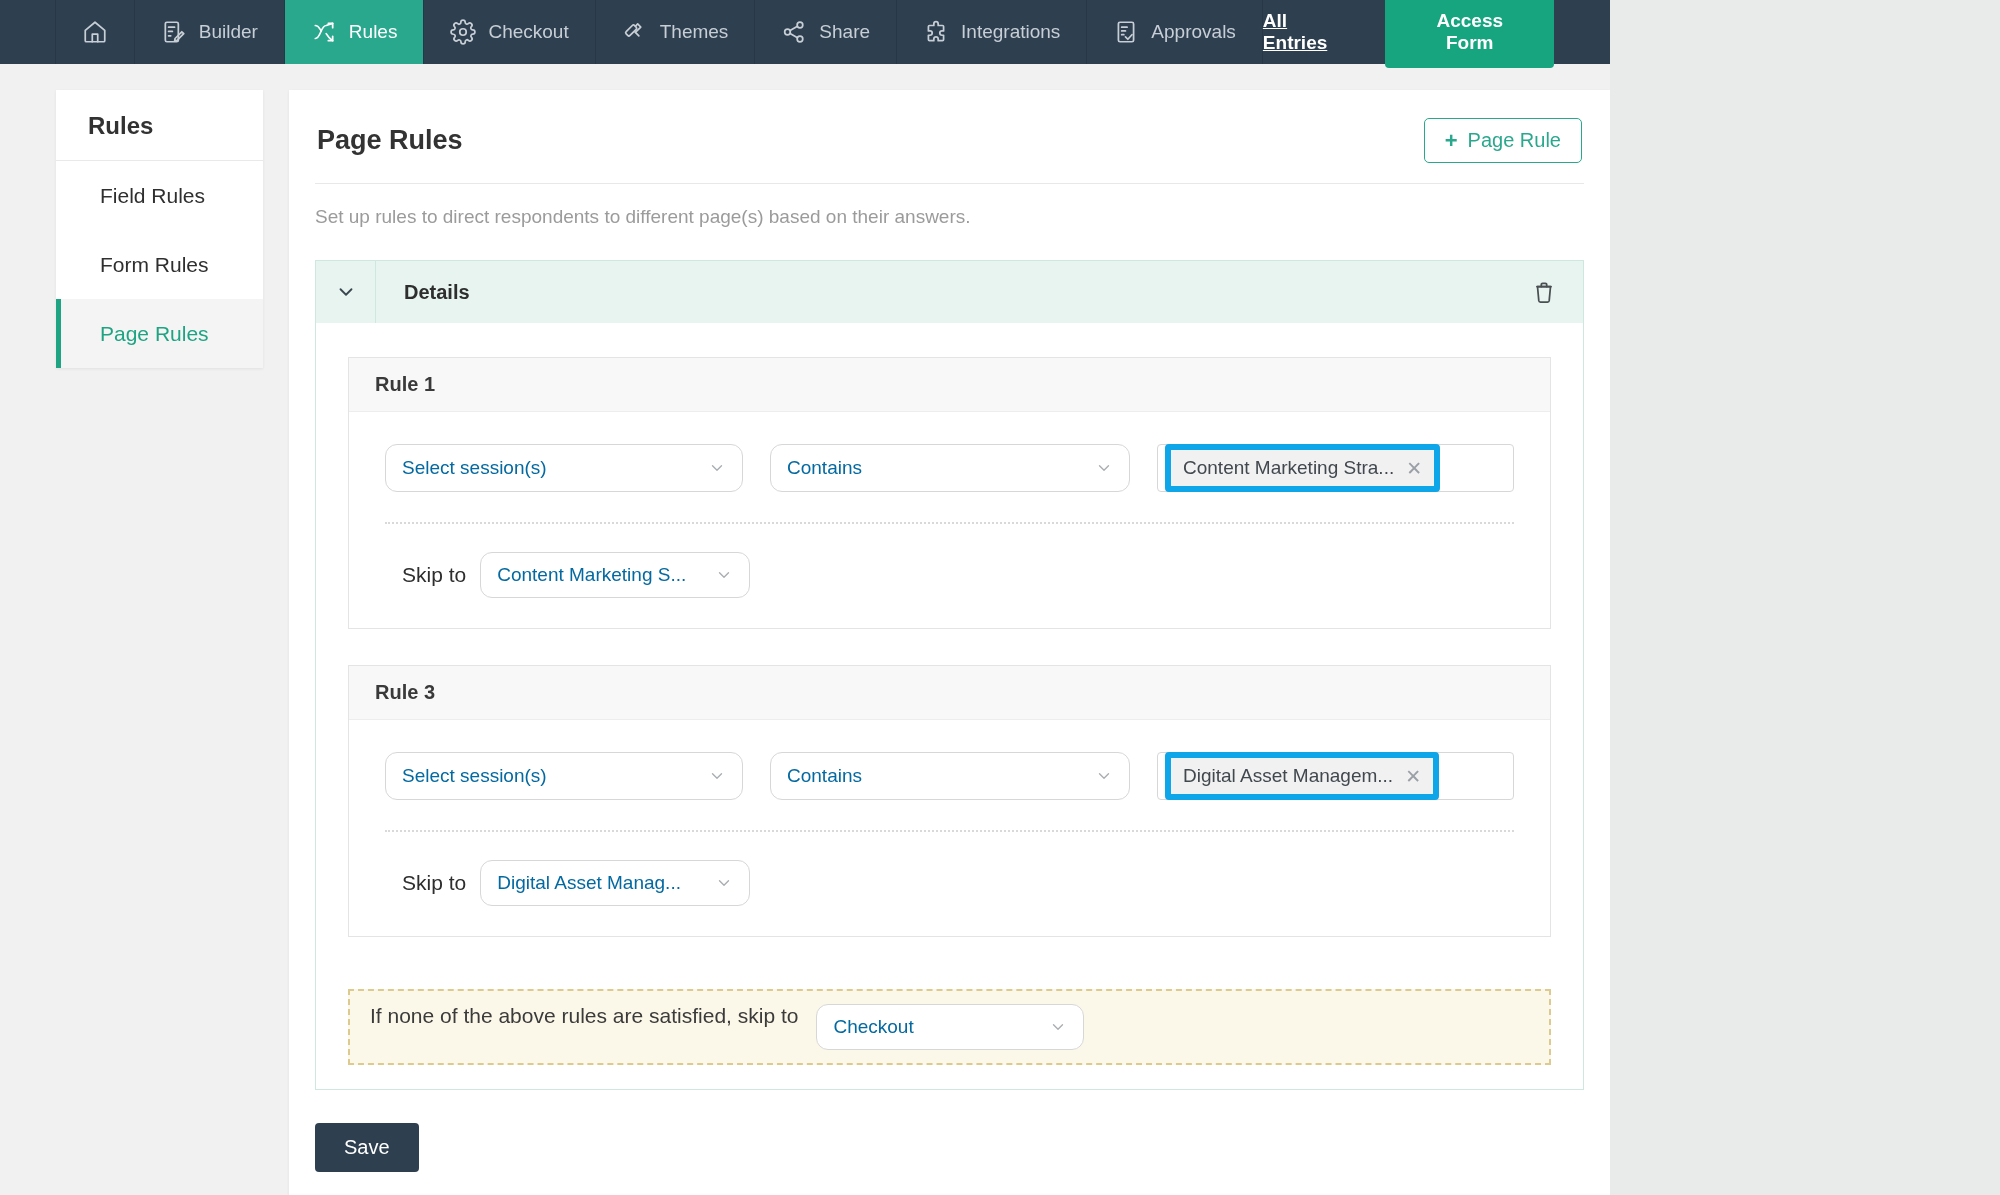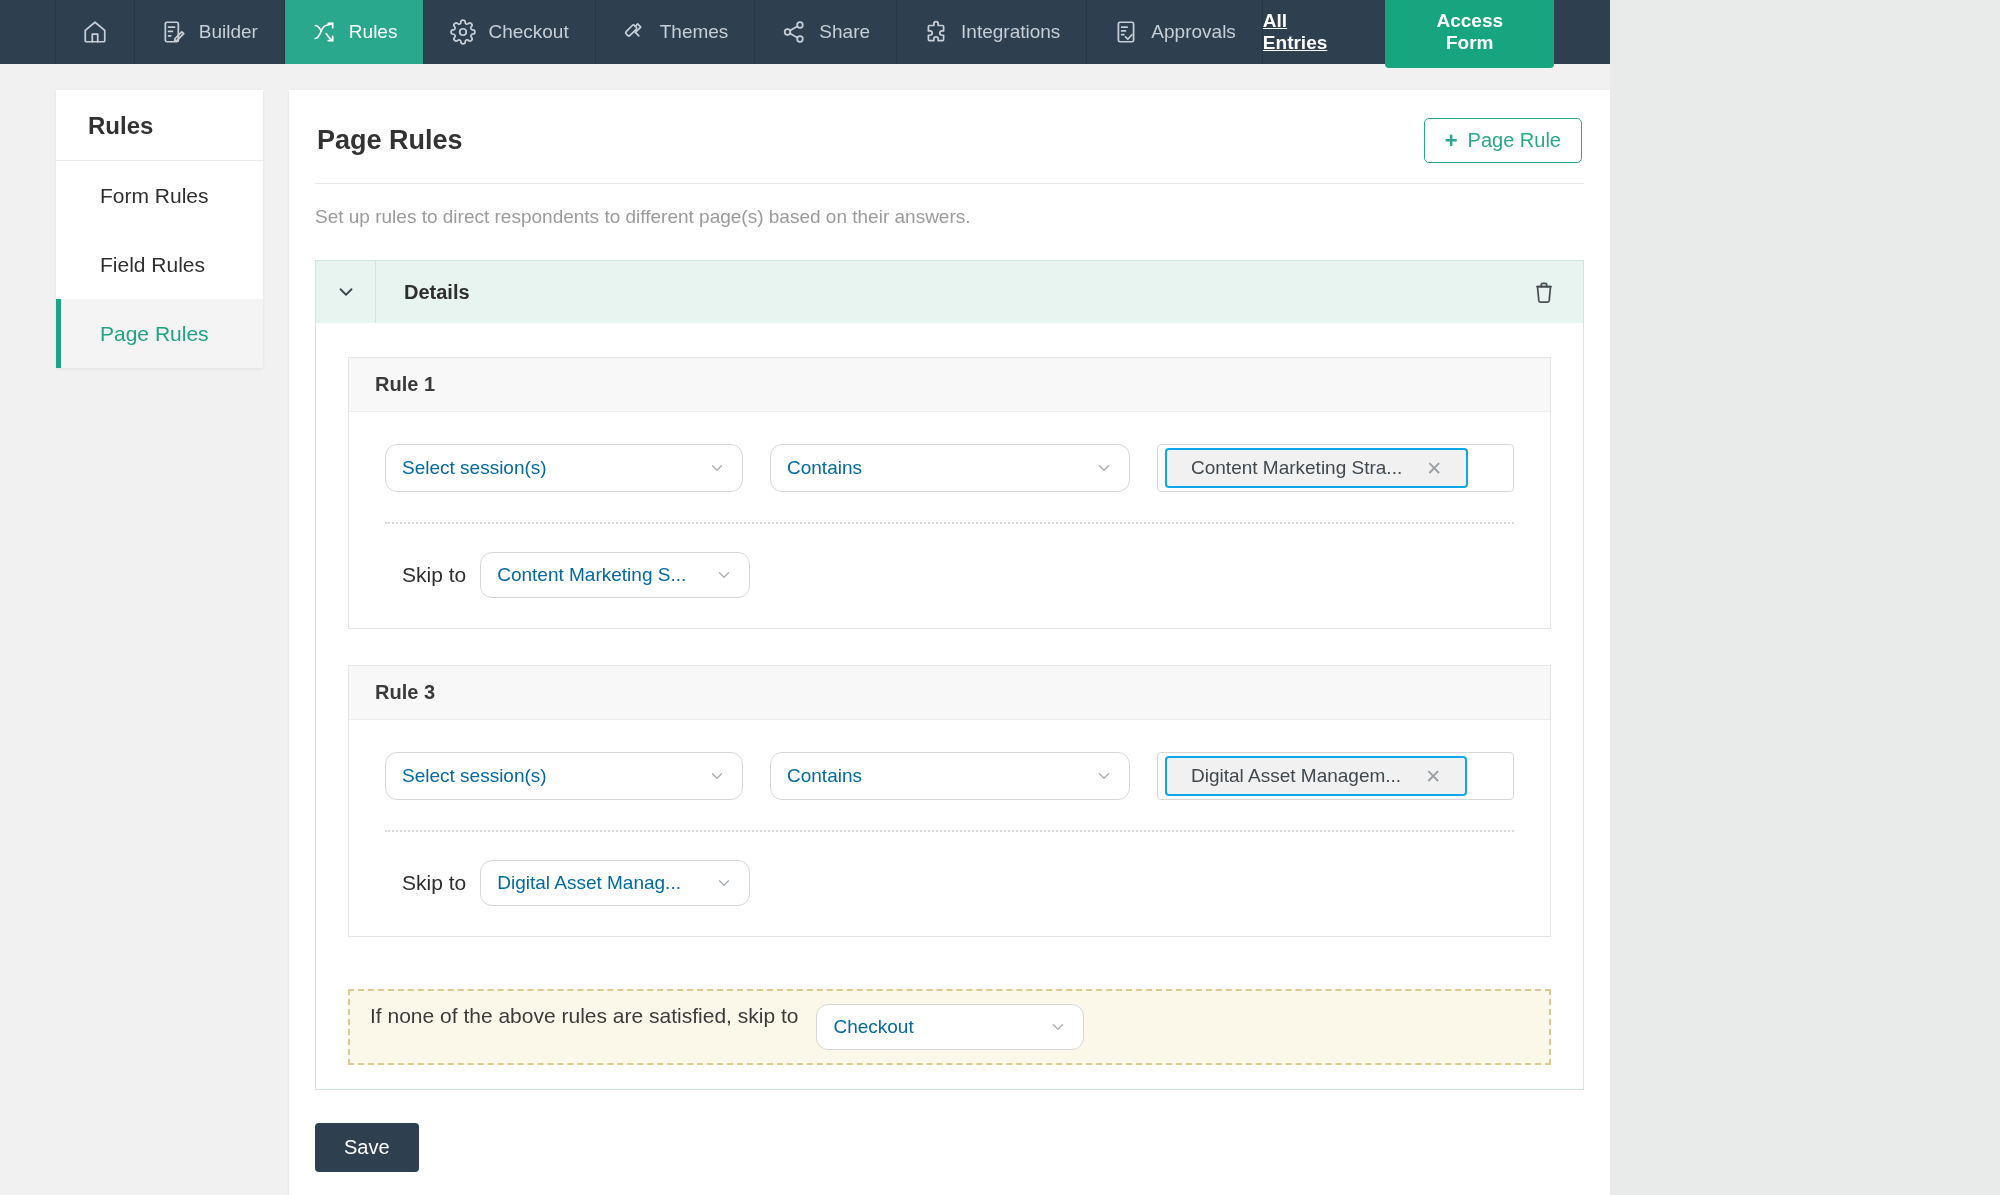--- a/index.html
+++ b/index.html
@@ -63,22 +63,22 @@
   .rule-body { padding:32px 36px 30px; }
   .cond-row { display:flex; gap:27px; }
   .select { display:flex; align-items:center; justify-content:space-between; height:48px;
             border:1px solid #d7d7d7; border-radius:12px; background:#fff; padding:0 16px;
             font-size:19px; color:#0369a1; cursor:pointer; white-space:nowrap; }
   .select .chev { color:#a9aeb3; display:flex; margin-left:12px; flex:none; }
   .sel-field { width:358px; }
   .sel-operator { width:360px; }
   .chipbox { width:357px; height:48px; border:1px solid #d7d7d7; border-radius:4px; background:#fff;
              display:flex; align-items:center; padding:0 7px; }
-  .chip { display:flex; align-items:center; gap:24px; background:#f1f1f1; border:2px solid #0ea5e9;
-          border-radius:4px; padding:7px 24px; font-size:19px; color:#41484e; max-width:100%; }
+  .chip { display:flex; align-items:center; gap:12px; background:#f1f1f1; border:6px solid #0ea5e9;
+          border-radius:4px; padding:7px 12px; font-size:19px; color:#41484e; max-width:100%; }
   .chip .x { color:#9aa0a6; font-size:19px; cursor:pointer; line-height:1; }
   .dotted-sep { border-top:2px dotted #d9d9d9; margin-top:30px; }
   .skip-row { display:flex; align-items:center; gap:14px; margin-top:28px;margin-left:17px; }
   .skip-label { font-size:21px; color:#2e2e2e; }
   .sel-skip { width:270px; height:46px; }
 
   
   .fallback-box { margin-top:52px; min-height:76px; background:#fcf8e9; border:2px dashed #ddca8e;
                   display:flex; align-items:flex-start; gap:18px; padding:13px 20px; }
   .fallback-text { font-size:21px; color:#3b3b3b; }
@@ -195,22 +195,22 @@
       <span class="all-entries">All Entries</span>
       <button class="access-form-btn">Access Form</button>
     </div>
   </div>
 
 
   <div class="content">
 
     <div class="sidebar">
       <div class="sidebar-header">Rules</div>
+      <div class="sidebar-item">Field Rules</div>
       <div class="sidebar-item">Form Rules</div>
-      <div class="sidebar-item">Field Rules</div>
       <div class="sidebar-item active">Page Rules</div>
     </div>
 
     <div class="main-panel">
 
       <div class="main-header">
         <div class="main-title">Page Rules</div>
         <button class="add-rule-btn">
           <span class="plus">+</span>
           <span>Page Rule</span>

